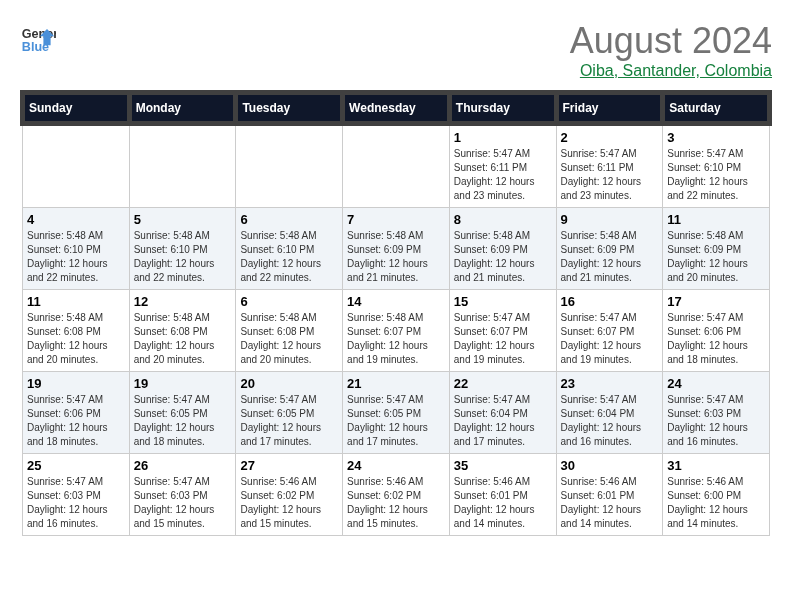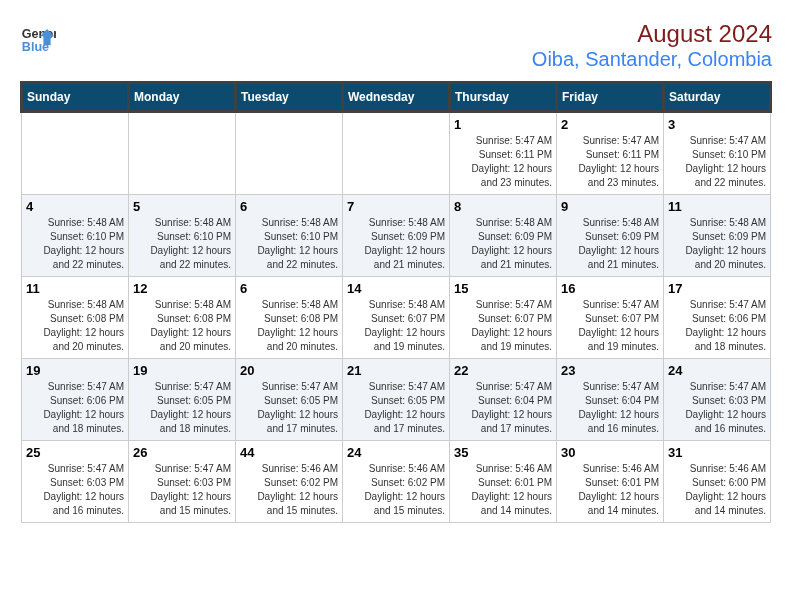--- a/index.html
+++ b/index.html
@@ -22,41 +22,42 @@
       gap: 4px;
     }
     .logo-icon {
       width: 36px;
       height: 36px;
     }
     .title-block {
       text-align: right;
     }
     .main-title {
-      font-size: 24px;
+      font-size: 36px;
       font-weight: normal;
-      color: #7f1d1d;
+      color: #737373;
     }
     .subtitle {
-      font-size: 20px;
-      color: #3b82f6;
+      font-size: 16px;
+      color: #15803d;
+      text-decoration: underline;
     }
     .calendar {
       width: 100%;
       border-collapse: collapse;
       font-size: 11px;
     }
     .calendar th {
-      background-color: #0c4a6e;
+      background-color: #0f172a;
       color: #fff;
       padding: 6px 4px;
       text-align: left;
       font-weight: bold;
       font-size: 12px;
-      border: 3px solid #404040;
+      border: 5px solid #404040;
     }
     .calendar td {
       border: 1px solid #ccc;
       vertical-align: top;
       padding: 4px;
       width: calc(100% / 7);
       min-height: 80px;
     }
     .calendar tr:nth-child(even) td {
       background-color: #f0f4f8;
@@ -66,21 +67,20 @@
     }
     .day-number {
       font-weight: bold;
       font-size: 13px;
       margin-bottom: 2px;
     }
     .day-info {
       font-size: 10px;
       color: #333;
       line-height: 1.4;
-      text-align: right;
     }
     .empty-cell {
       background-color: #ffffff;
     }
   </style>
 </head>
 <body>
 
 <div class="header">
   <div class="logo">
@@ -298,21 +298,21 @@
 and 16 minutes.</div>
         </td>
         <td>
           <div class="day-number">26</div>
           <div class="day-info" style="white-space: pre-line;">Sunrise: 5:47 AM
 Sunset: 6:03 PM
 Daylight: 12 hours
 and 15 minutes.</div>
         </td>
         <td>
-          <div class="day-number">44</div>
+          <div class="day-number">27</div>
           <div class="day-info" style="white-space: pre-line;">Sunrise: 5:46 AM
 Sunset: 6:02 PM
 Daylight: 12 hours
 and 15 minutes.</div>
         </td>
         <td>
           <div class="day-number">24</div>
           <div class="day-info" style="white-space: pre-line;">Sunrise: 5:46 AM
 Sunset: 6:02 PM
 Daylight: 12 hours

